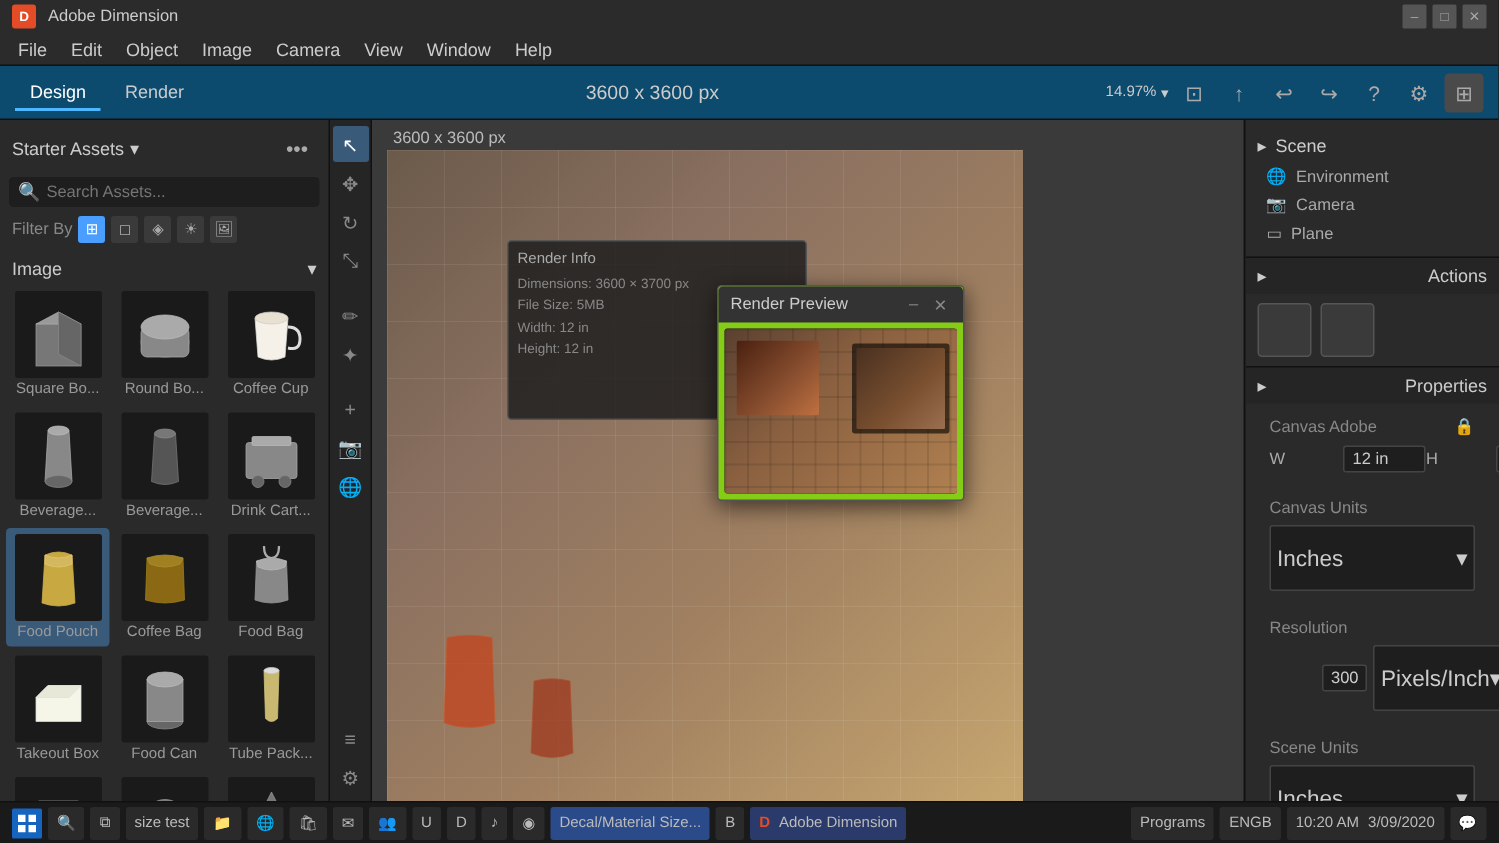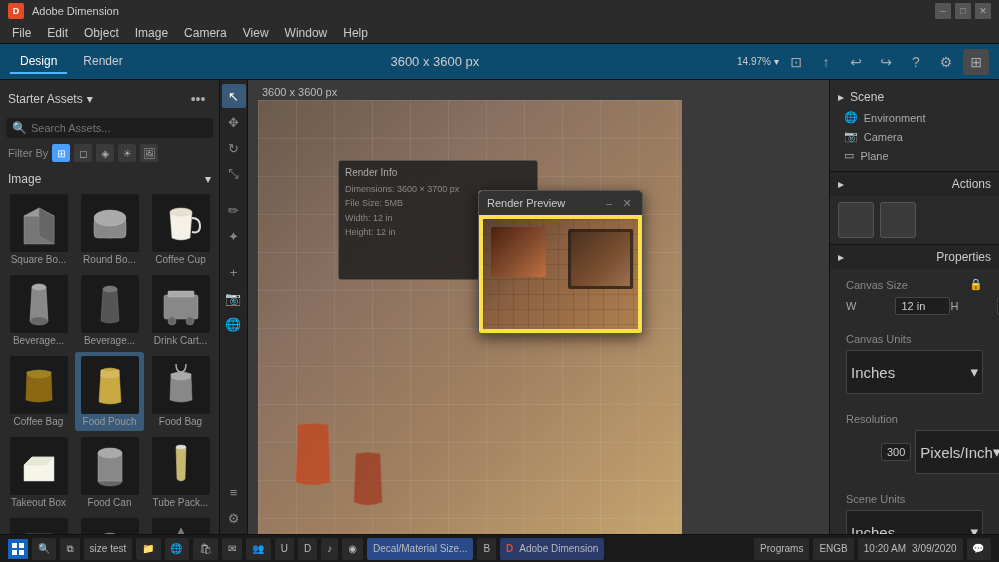--- a/index.html
+++ b/index.html
@@ -313,21 +313,21 @@
       border-radius: 2px;
       display: flex; align-items: center; justify-content: space-between;
     }
 
     
     #render-preview {
       position: absolute;
       top: 110px;
       left: 230px;
       width: 165px;
-      background: #fde047;
+      background: #84cc16;
       border: 1px solid #555;
       border-radius: 3px;
       box-shadow: 0 4px 15px rgba(0,0,0,0.6);
       z-index: 100;
     }
     .render-preview-header {
       display: flex; align-items: center; justify-content: space-between;
       padding: 5px 8px;
       background: #333;
       border-radius: 3px 3px 0 0;
@@ -545,38 +545,38 @@
           <svg class="svg-model" viewBox="0 0 54 54">
             <rect x="10" y="18" width="34" height="24" rx="2" fill="#888" stroke="#aaa" stroke-width="0.5"></rect>
             <rect x="14" y="14" width="26" height="6" rx="1" fill="#aaa" stroke="#bbb" stroke-width="0.5"></rect>
             <circle cx="18" cy="44" r="4" fill="#666" stroke="#888" stroke-width="0.5"></circle>
             <circle cx="36" cy="44" r="4" fill="#666" stroke="#888" stroke-width="0.5"></circle>
           </svg>
         </div>
         <span class="model-label">Drink Cart...</span>
       </div>
 
+      <div class="model-item selected">
+        <div class="model-thumb">
+          <svg class="svg-model" viewBox="0 0 54 54">
+            <path d="M18 12 Q27 8 36 12 L38 44 Q27 48 16 44 Z" fill="#c8a840" stroke="#d0b050" stroke-width="0.5"></path>
+            <path d="M18 12 Q27 16 36 12 L36 18 Q27 22 18 18 Z" fill="#d4b860" stroke="#e0c870" stroke-width="0.5"></path>
+          </svg>
+        </div>
+        <span class="model-label">Food Pouch</span>
+      </div>
+
       <div class="model-item">
         <div class="model-thumb">
           <svg class="svg-model" viewBox="0 0 54 54">
             <path d="M15 14 L14 42 Q27 46 40 42 L39 14 Z" fill="#8B6914" stroke="#a0801a" stroke-width="0.5"></path>
             <path d="M15 14 Q27 10 39 14 L37 18 Q27 22 17 18 Z" fill="#a08020" stroke="#b09030" stroke-width="0.5"></path>
           </svg>
         </div>
         <span class="model-label">Coffee Bag</span>
-      </div>
-
-      <div class="model-item selected">
-        <div class="model-thumb">
-          <svg class="svg-model" viewBox="0 0 54 54">
-            <path d="M18 12 Q27 8 36 12 L38 44 Q27 48 16 44 Z" fill="#c8a840" stroke="#d0b050" stroke-width="0.5"></path>
-            <path d="M18 12 Q27 16 36 12 L36 18 Q27 22 18 18 Z" fill="#d4b860" stroke="#e0c870" stroke-width="0.5"></path>
-          </svg>
-        </div>
-        <span class="model-label">Food Pouch</span>
       </div>
 
       <div class="model-item">
         <div class="model-thumb">
           <svg class="svg-model" viewBox="0 0 54 54">
             <path d="M17 16 L16 42 Q27 46 38 42 L37 16 Z" fill="#888" stroke="#999" stroke-width="0.5"></path>
             <path d="M17 16 Q27 12 37 16 L36 20 Q27 24 18 20 Z" fill="#aaa" stroke="#bbb" stroke-width="0.5"></path>
             <path d="M22 6 Q22 14 27 14 Q32 14 32 6" fill="none" stroke="#aaa" stroke-width="1.5"></path>
           </svg>
         </div>
@@ -743,21 +743,21 @@
       <div class="action-thumb"></div>
     </div>
 
     <div class="right-section-header">
       <span>▸</span>
       <span>Properties</span>
     </div>
 
     <div class="right-section-content">
       <div class="prop-row">
-        <span class="prop-label">Canvas Size</span>
+        <span class="prop-label">Canvas Adobe</span>
         <span>🔒</span>
       </div>
       <div class="prop-row">
         <div class="prop-input-group">
           <span>W</span>
           <div class="prop-input">
             <span>12 in</span>
           </div>
         </div>
         <div class="prop-input-group">

